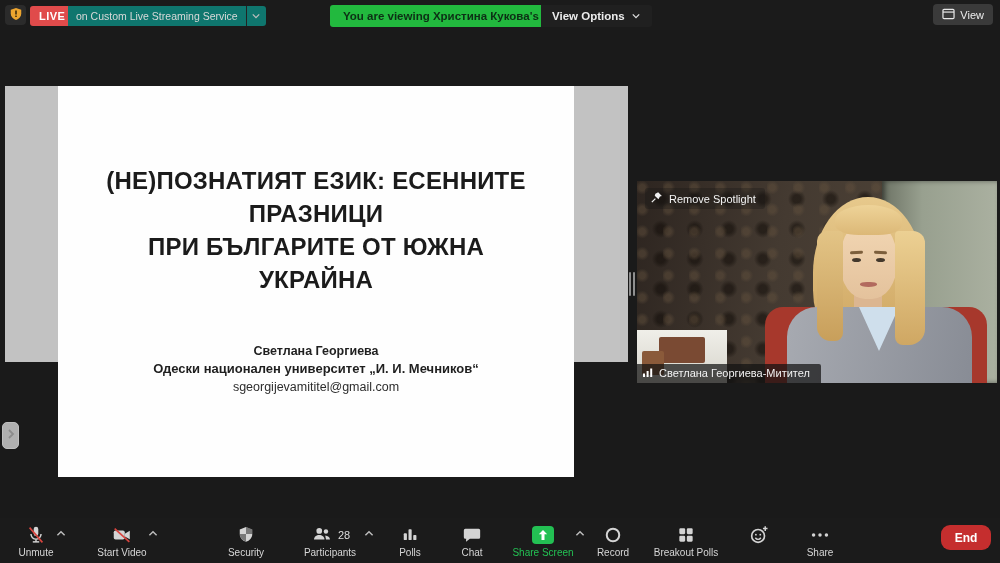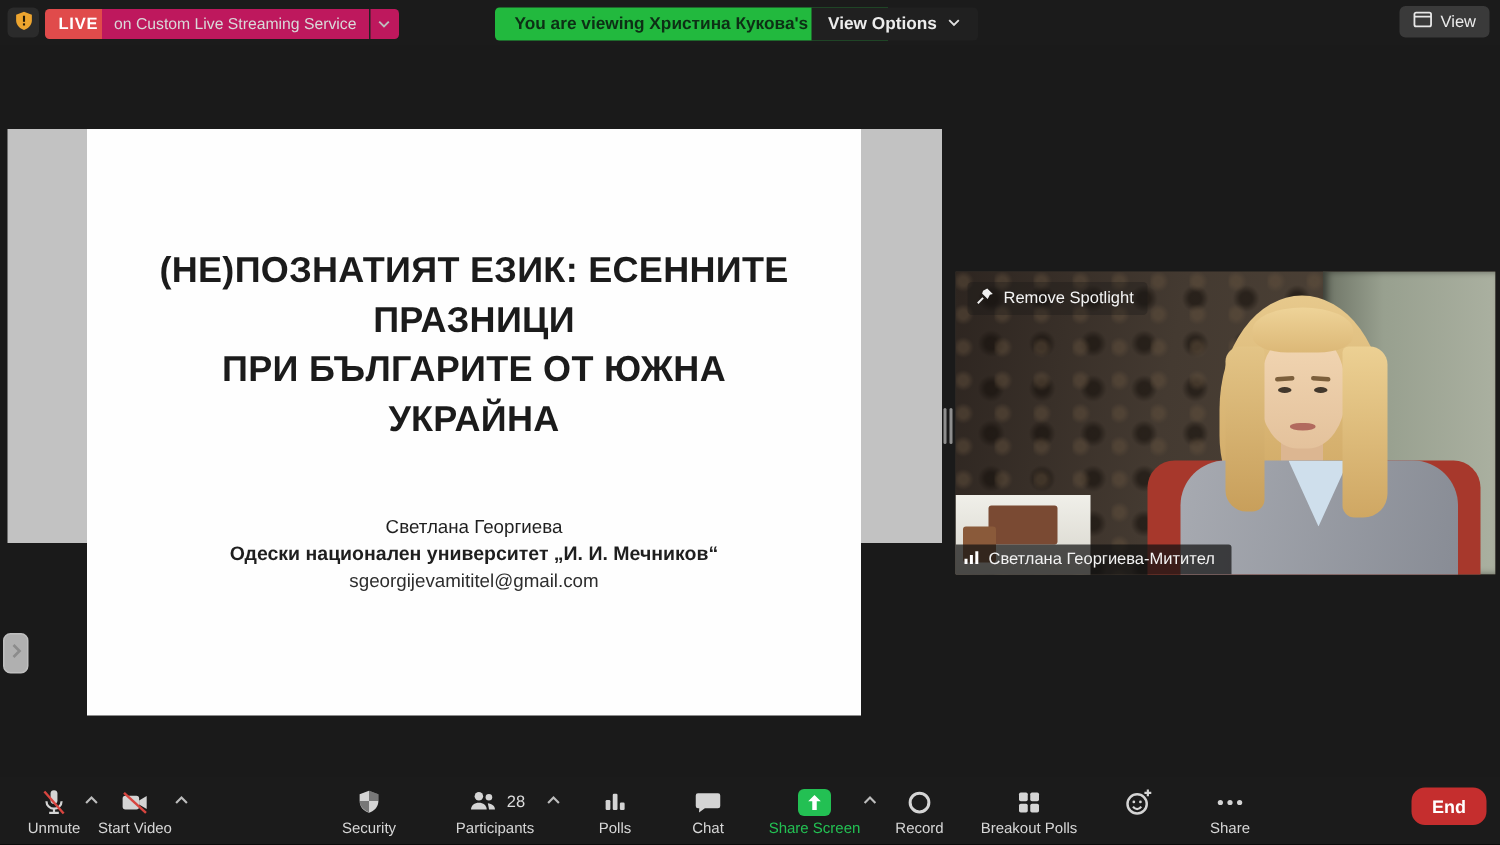--- a/index.html
+++ b/index.html
@@ -7,42 +7,42 @@
   body { font-family:"Liberation Sans", sans-serif; }
   .stage { position:relative; width:1000px; height:563px; background:#1a1a1a; overflow:hidden; }
 
   
   .topbar { position:absolute; left:0; top:0; width:100%; height:30px; background:#1b1b1b; }
   .warn-btn { position:absolute; left:5px; top:5px; width:21px; height:20px; background:#2b2b2b;
               border:none; border-radius:4px; display:flex; align-items:center; justify-content:center; cursor:pointer; }
   .live-badge { position:absolute; left:30px; top:6px; height:20px; padding:0 9px; background:#e04b4b;
                 border-radius:3px 0 0 3px; color:#fff; font-size:11px; font-weight:bold; letter-spacing:.5px;
                 display:flex; align-items:center; }
-  .stream-pill { position:absolute; left:68px; top:6px; height:20px; background:#be185d; border:none;
+  .stream-pill { position:absolute; left:68px; top:6px; height:20px; background:#0f766e; border:none;
                  border-radius:0 3px 3px 0; display:flex; align-items:center; color:#d9d9d9;
                  font-size:10.5px; padding-left:8px; cursor:pointer; }
   .stream-pill .caret-box { width:20px; height:100%; display:flex; align-items:center; justify-content:center;
                             border-left:1px solid #232323; margin-left:8px; }
   .green-banner { position:absolute; left:330px; top:5px; height:22px; background:#22b93e;
                   border-radius:3px 0 0 3px; color:#0d2f15; font-weight:bold; font-size:11.5px;
                   display:flex; align-items:center; padding:0 13px; }
   .view-options { position:absolute; left:541px; top:5px; height:22px; background:#202020; border:none;
                   border-radius:0 3px 3px 0; color:#ececec; font-weight:bold; font-size:11.5px;
                   display:flex; align-items:center; gap:6px; padding:0 11px; cursor:pointer; }
   .view-btn { position:absolute; right:7px; top:4px; height:21px; background:#3a3a3a; border:none;
               border-radius:4px; color:#ececec; font-size:11px; display:flex; align-items:center;
               gap:5px; padding:0 9px; cursor:pointer; }
 
   
   .share-viewport { position:absolute; left:5px; top:86px; width:623px; height:276px; background:#c2c2c2; overflow:visible; }
   .slide { position:absolute; left:53px; top:0; width:516px; height:391px; background:#fefefe; }
   .slide-title { margin-top:78px; text-align:center; font-weight:bold; font-size:24px; line-height:33px;
                  color:#1b1b1b; letter-spacing:.2px; }
   .slide-authors { position:absolute; left:0; right:0; top:256px; text-align:center; color:#1f1f1f; }
-  .slide-authors .a1 { font-weight:normal; font-size:12.5px; line-height:18px; }
+  .slide-authors .a1 { font-weight:bold; font-size:12.5px; line-height:18px; }
   .slide-authors .a2 { font-weight:bold; font-size:13px; line-height:18px; }
   .slide-authors .a3 { font-size:12.5px; line-height:18px; color:#2d2d2d; }
   .expander { position:absolute; left:-3px; top:336px; width:17px; height:27px; background:#b0b0b0;
               border:1px solid #bfbfbf; border-radius:5px; display:flex; align-items:center; justify-content:center;
               cursor:pointer; padding:0; }
   .divider-handle { position:absolute; left:629px; top:272px; height:24px; display:flex; gap:2px; cursor:col-resize; }
   .divider-handle i { display:block; width:2px; height:24px; background:#8f8f8f; border-radius:1px; }
 
   
   .video-tile { position:absolute; left:637px; top:181px; width:360px; height:202px; overflow:hidden;
@@ -228,21 +228,21 @@
           </svg>
       </span>
       <span class="tcaret">
         <svg width="12" height="9" viewBox="0 0 12 10">
             <polyline points="2,7 6,3 10,7" fill="none" stroke="#bdbdbd" stroke-width="1.6"></polyline>
           </svg>
       </span>
       <span class="tlabel">Unmute</span>
     </button>
 
-    <button class="tb" style="left:52px;width:76px;">
+    <button class="tb" style="left:84px;width:76px;">
       <span class="ticon">
         <svg width="24" height="22" viewBox="0 0 24 24">
             <rect x="3" y="7" width="12" height="10" rx="2" fill="#d4d4d4"></rect>
             <path d="M15 10.5l5.5-3.2v9.4L15 13.5z" fill="#d4d4d4"></path>
             <line x1="4" y1="5" x2="20" y2="19.5" stroke="#d8453f" stroke-width="1.8"></line>
           </svg>
       </span>
       <span class="tcaret">
         <svg width="12" height="9" viewBox="0 0 12 10">
             <polyline points="2,7 6,3 10,7" fill="none" stroke="#bdbdbd" stroke-width="1.6"></polyline>

